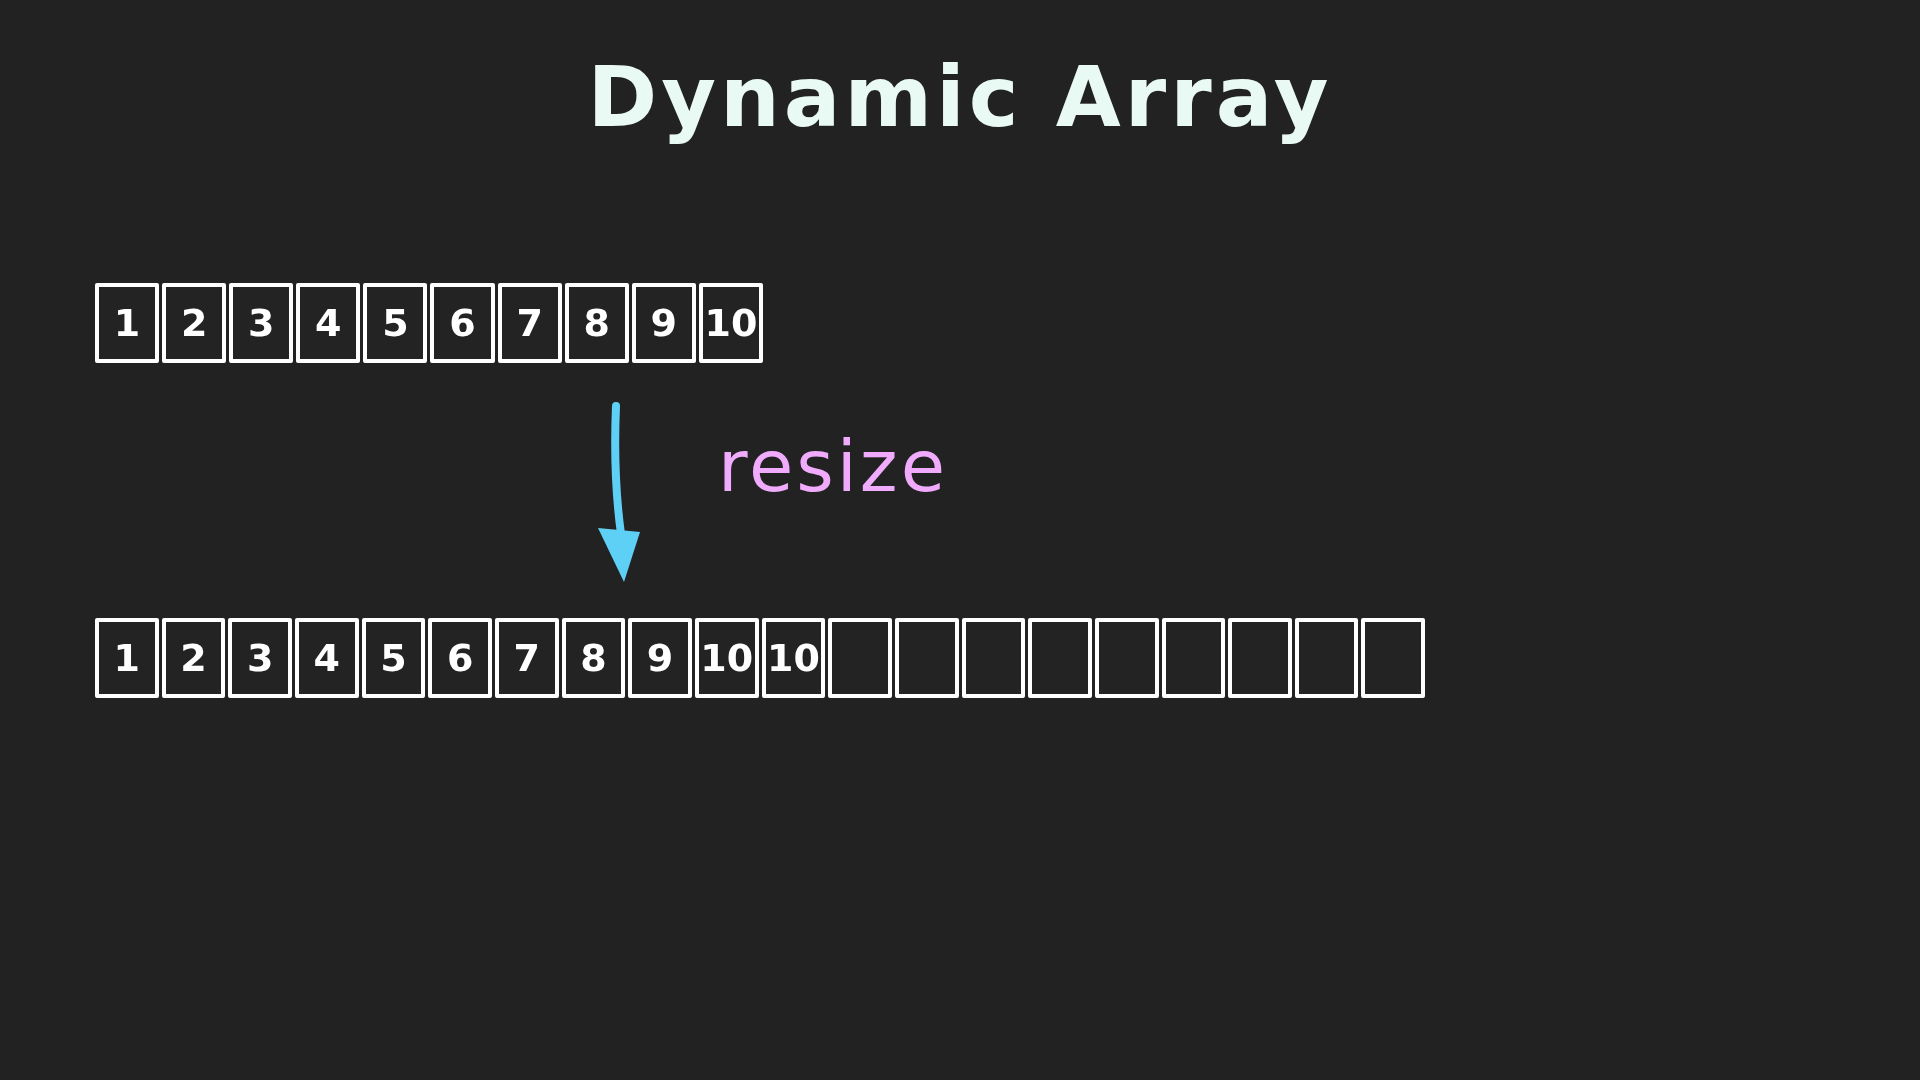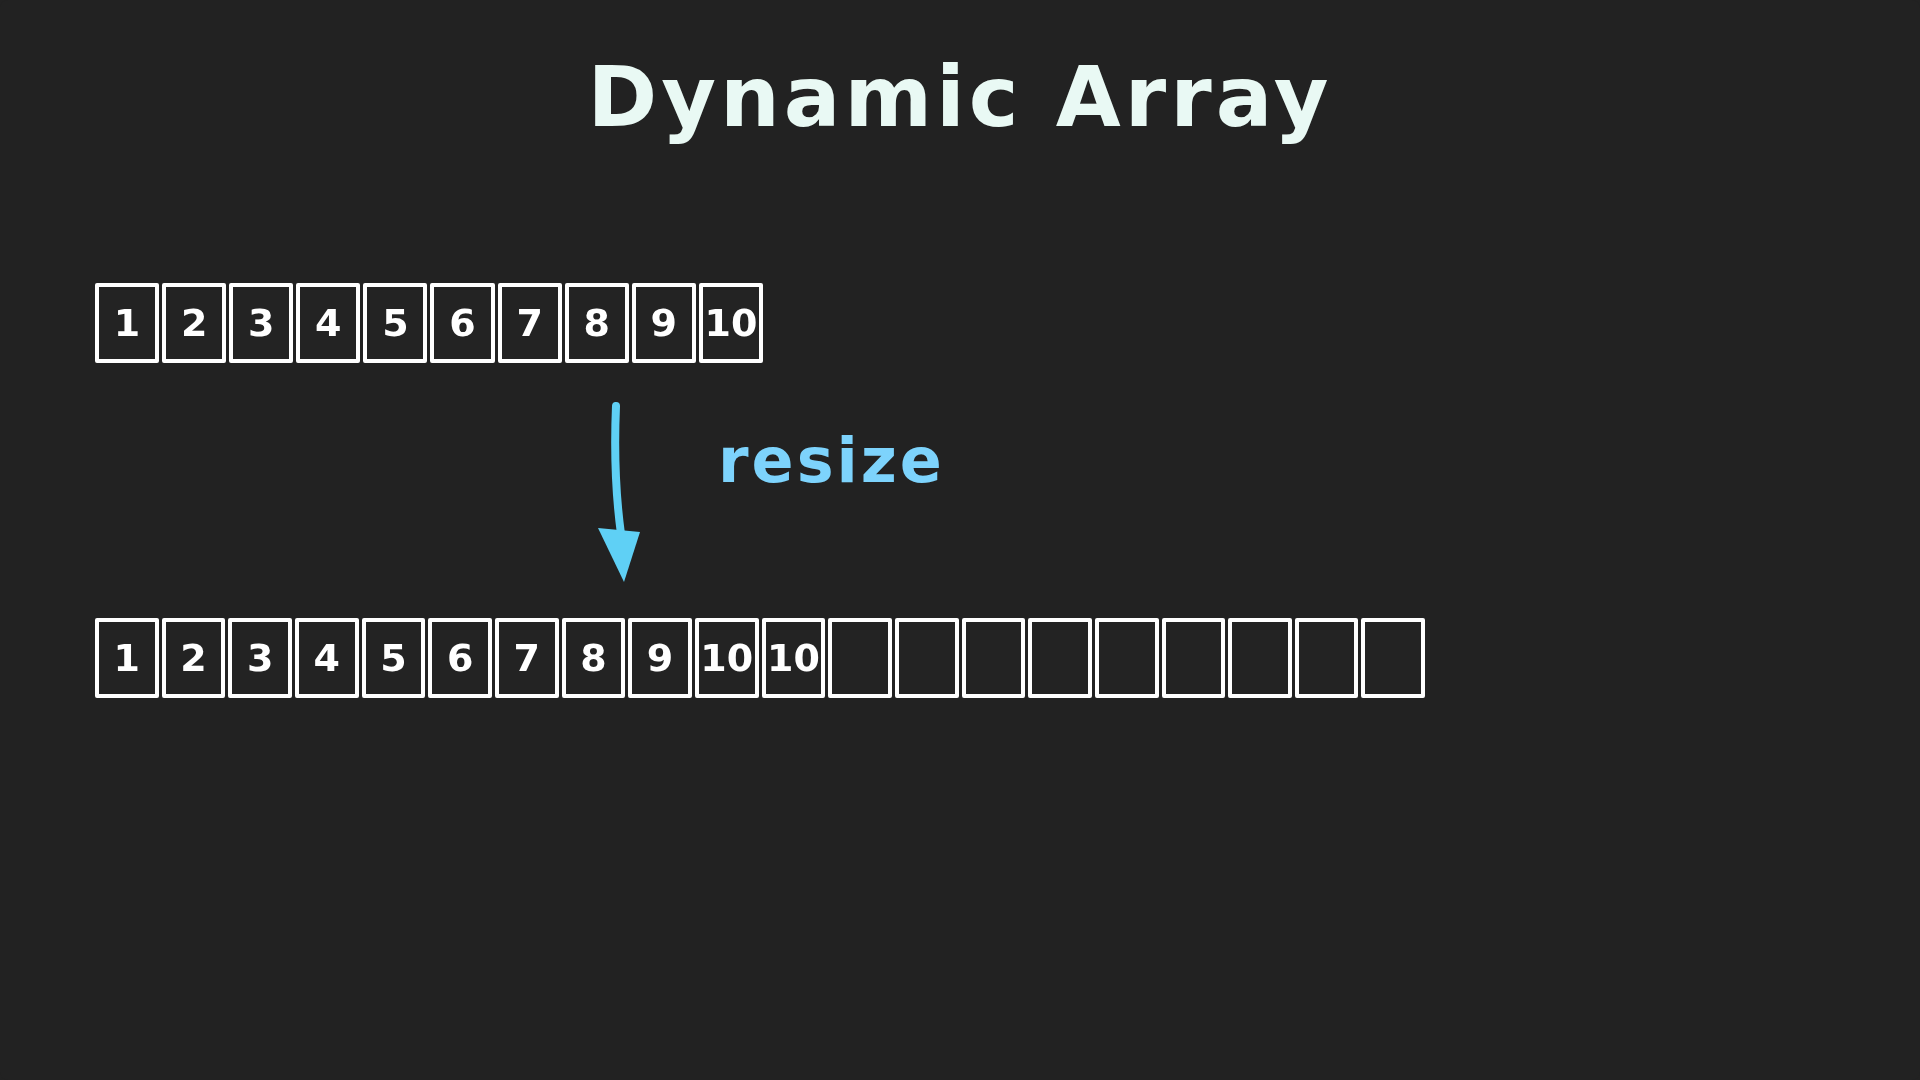--- a/index.html
+++ b/index.html
@@ -66,24 +66,24 @@
     position: absolute;
     left: 588px;
     top: 402px;
     width: 64px;
     height: 188px;
   }
   .resize-label {
     position: absolute;
     left: 718px;
     top: 424px;
-    font-size: 62px;
-    font-weight: bold;
+    font-size: 72px;
+    font-weight: normal;
     letter-spacing: 3px;
-    color: #7dd3fc;
+    color: #f0abfc;
   }
 </style>
 </head>
 <body>
 
 <div class="canvas">
 
   <div class="title">Dynamic Array</div>
 
   <div class="array-row array-before">

